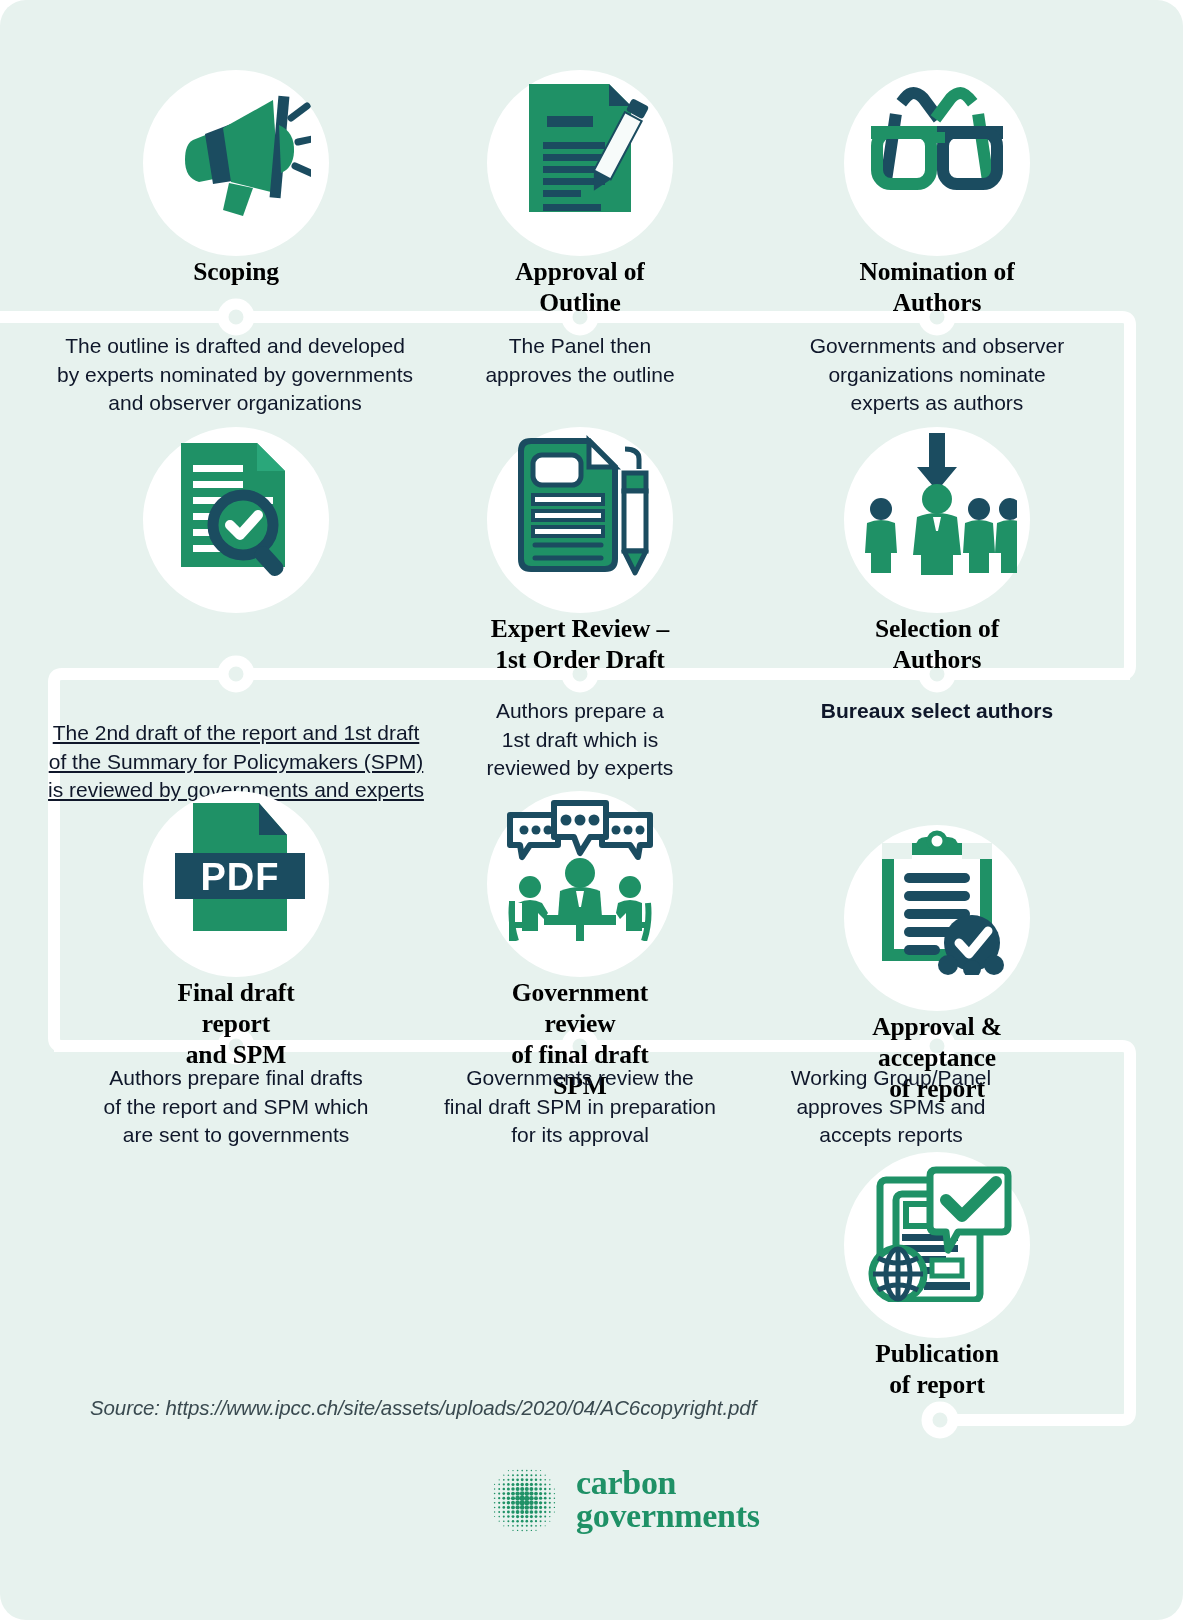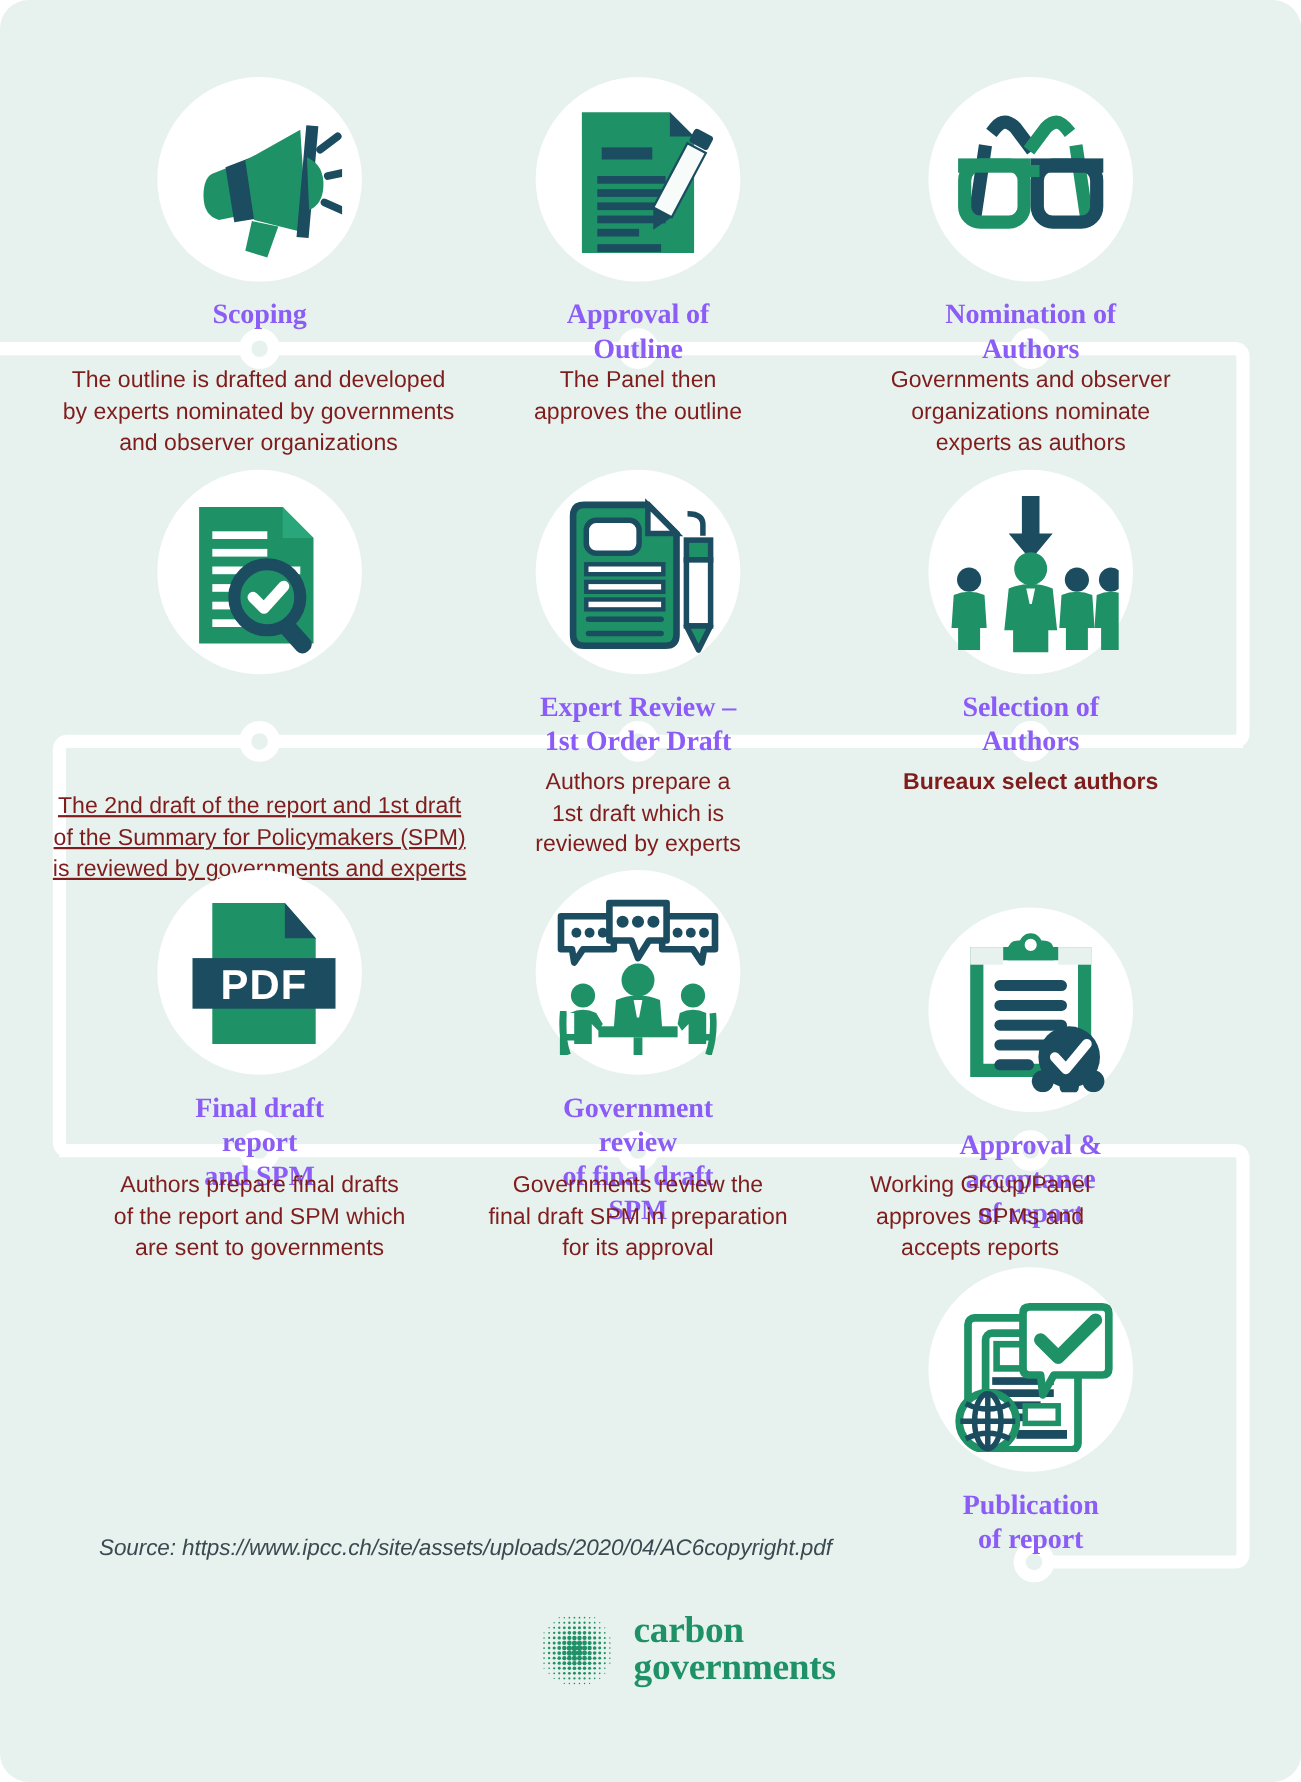--- a/index.html
+++ b/index.html
@@ -20,38 +20,37 @@
   
   .connectors { position: absolute; inset: 0; pointer-events: none; }
 
   
   .step { position: absolute; text-align: center; }
   .disc {
     width: 186px; height: 186px;
     border-radius: 50%;
     background: #ffffff;
     margin: 0 auto;
-    display: flex; align-items: center; justify-content: center;
+    display: flex; justify-content: center;
   }
   .disc svg { display: block; }
   .step-title {
-    margin-top: 14px;
     font-family: "Liberation Serif", serif;
     font-weight: bold;
     font-size: 25.5px;
     line-height: 1.22;
-    color: #8b5cf6;
+    color: #000000;
     letter-spacing: -0.1px;
   }
   .step-desc {
     position: absolute;
     text-align: center;
     font-size: 21px;
     line-height: 1.36;
-    color: #7f1d1d;
+    color: #0f172a;
   }
 
   
   .source {
     position: absolute;
     left: 90px; top: 1396px;
     font-style: italic;
     font-size: 20.5px;
     color: #3a4a50;
     letter-spacing: -0.1px;

